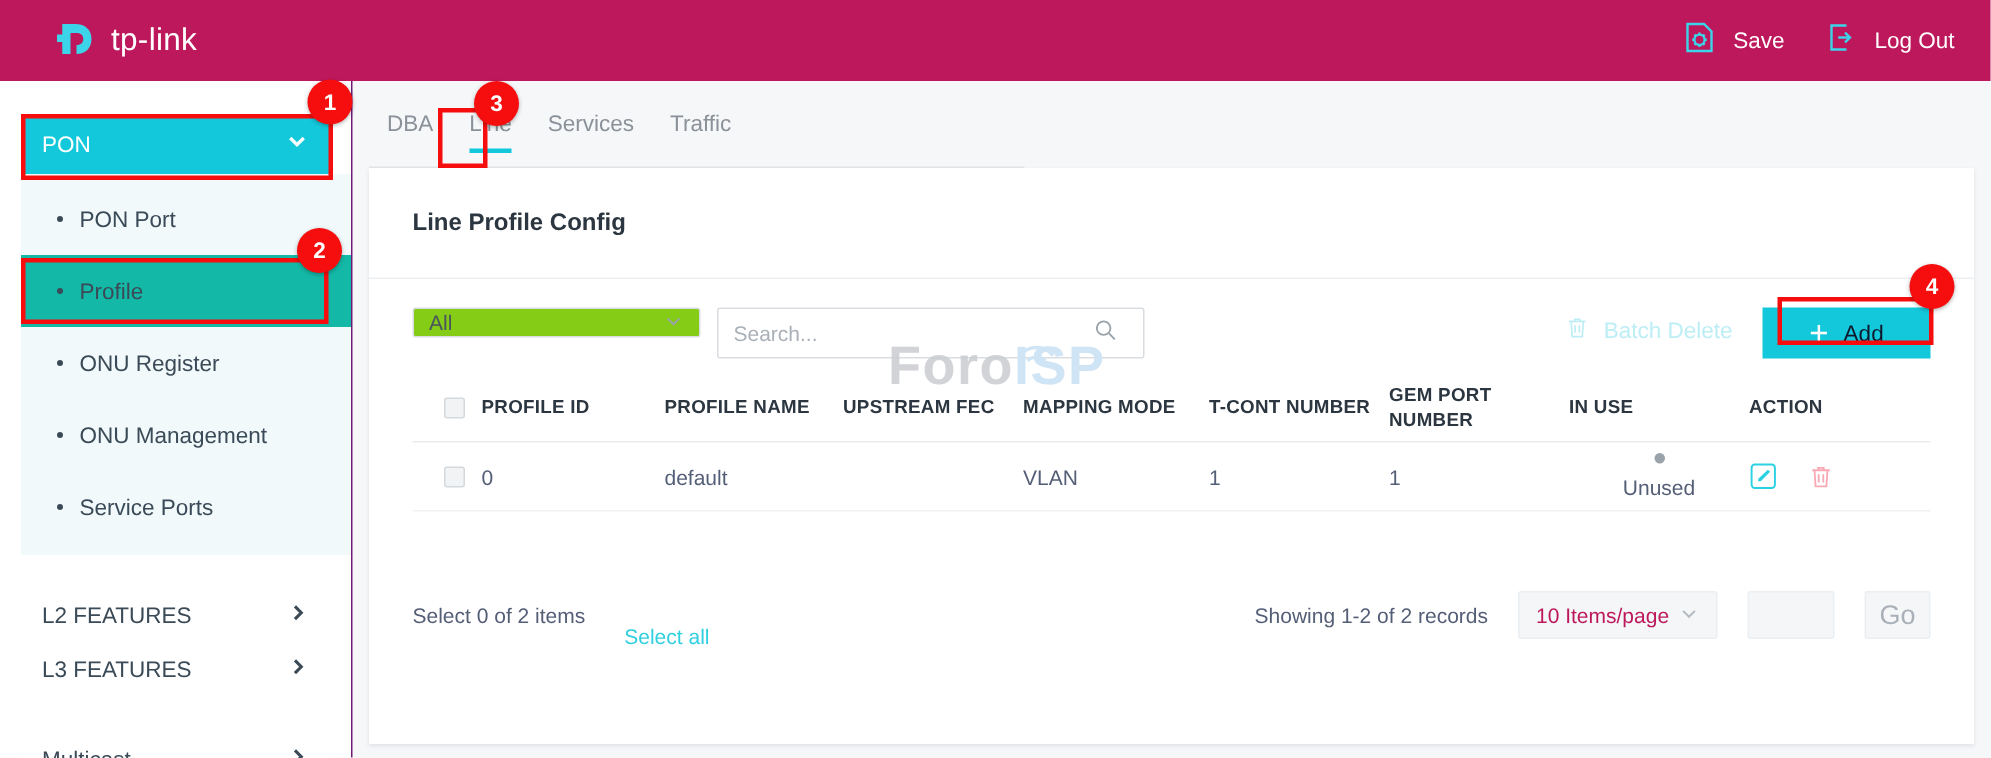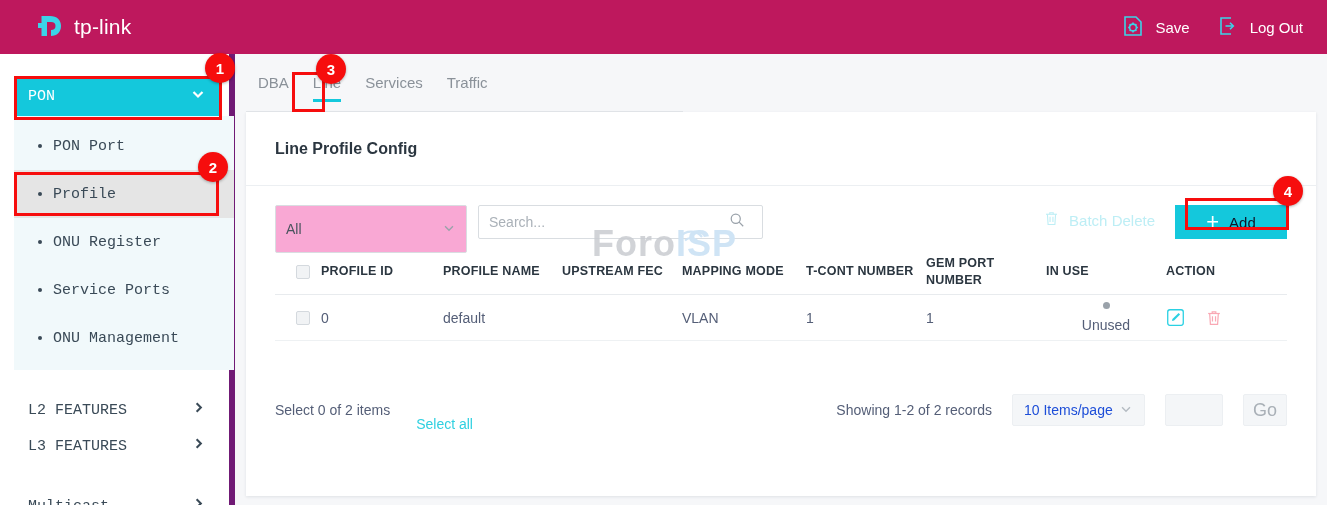--- a/index.html
+++ b/index.html
@@ -25,42 +25,41 @@
     display: flex; align-items: center; gap: 26px;
   }
   .top-action { display: flex; align-items: center; gap: 10px; cursor: pointer; }
   .top-action span { color: #ffffff; font-size: 15px; }
 
   
   .sidebar {
     position: absolute; top: 54px; left: 0;
     width: 235px; height: 451px;
     background: #ffffff;
-    border-right: 6px solid #701a75;
-    font-family: Liberation Mono, monospace;
+    border-right: 1px solid #701a75;
   }
   .menu-top {
     position: absolute; top: 22px; left: 14px;
     width: 206px; height: 40px;
     background: #14c8dc;
     display: flex; align-items: center;
     padding: 0 14px;
     cursor: pointer;
   }
   .menu-top .label { color: #ffffff; font-size: 15px; }
   .menu-top .chev { margin-left: auto; }
   .submenu { position: absolute; top: 62px; left: 14px; width: 220px;
              background: #f1f9fb; padding-top: 6px; padding-bottom: 8px; }
   .sub-item {
     height: 48px; display: flex; align-items: center;
     padding-left: 24px; font-size: 15px; color: #3a4a57; cursor: pointer;
   }
   .sub-item .dot { width: 4px; height: 4px; border-radius: 50%;
                    background: #3a4a57; margin-right: 11px; flex: none; }
-  .sub-item.active { background: #e5e5e5; }
+  .sub-item.active { background: #14b8a6; }
   .group-item {
     position: absolute; left: 14px; width: 206px; height: 48px;
     display: flex; align-items: center; padding: 0 14px;
     font-size: 15px; color: #3a4a57; background: #ffffff; cursor: pointer;
   }
   .group-item .chev-r { margin-left: auto; }
 
   
   .main { position: absolute; top: 54px; left: 235px; width: 1092px; height: 451px; }
   .tabs {
@@ -81,22 +80,22 @@
     background: #ffffff;
     box-shadow: 0 1px 3px rgba(20,40,60,.10);
   }
   .card-title { position: absolute; top: 28px; left: 29px; font-size: 16px;
                 font-weight: bold; color: #2b3640; }
   .card-sep { position: absolute; top: 73px; left: 0; width: 1070px; height: 1px;
               background: #eceff2; }
 
   .toolbar { position: absolute; top: 93px; left: 29px; width: 1012px; height: 34px; }
   .filter-select {
-    position: absolute; left: 0; top: 0; width: 192px; height: 48px;
-    border: 1px solid #d9dde1; background: #f9a8d4; border-radius: 2px;
+    position: absolute; left: 0; top: 0; width: 192px; height: 20px;
+    border: 1px solid #d9dde1; background: #84cc16; border-radius: 2px;
     display: flex; align-items: center; padding: 0 10px;
     font-size: 14px; color: #4a545e; cursor: pointer;
   }
   .filter-select .chev { margin-left: auto; }
   .search-box {
     position: absolute; left: 203px; top: 0; width: 285px; height: 34px;
     border: 1px solid #d9dde1; background: #fff; border-radius: 2px;
     display: flex; align-items: center; padding: 0 10px;
   }
   .search-box input {
@@ -149,21 +148,21 @@
   .icon-btn { cursor: pointer; display: flex; }
 
   
   .footer { position: absolute; top: 281px; left: 29px; width: 1012px; height: 34px;
             display: flex; align-items: center; font-size: 14px; color: #545e77; }
   .sel-all { color: #2fd0e0; margin-left: 26px; cursor: pointer; margin-top: 28px; }
   .foot-right { margin-left: auto; display: flex; align-items: center; gap: 20px; }
   .page-select {
     width: 133px; height: 32px; background: #f4f6f8; border: 1px solid #eceff2;
     display: flex; align-items: center; padding: 0 11px; border-radius: 2px;
-    font-size: 14px; color: #1d4ed8; cursor: pointer;
+    font-size: 14px; color: #be185d; cursor: pointer;
   }
   .page-select .chev { margin-left: auto; }
   .page-input { width: 58px; height: 32px; background: #f4f6f8;
                 border: 1px solid #eceff2; border-radius: 2px; }
   .go-btn { width: 44px; height: 32px; background: #f4f6f8; border: 1px solid #eceff2;
             border-radius: 2px; display: flex; align-items: center;
             justify-content: center; font-size: 18px; color: #a9b0b7; cursor: pointer; }
 
   
   .watermark {
@@ -244,25 +243,25 @@
     <div class="sub-item active">
       <span class="dot"></span>
       <span>Profile</span>
     </div>
     <div class="sub-item">
       <span class="dot"></span>
       <span>ONU Register</span>
     </div>
     <div class="sub-item">
       <span class="dot"></span>
-      <span>Service Ports</span>
+      <span>ONU Management</span>
     </div>
     <div class="sub-item">
       <span class="dot"></span>
-      <span>ONU Management</span>
+      <span>Service Ports</span>
     </div>
   </div>
 
   <div class="group-item" style="top:332px">
     <span>L2 FEATURES</span>
     <span class="chev-r">
       <svg width="15" height="15" viewBox="0 0 16 16" fill="none" stroke="#3a4a57" stroke-width="2.2">
         <path d="M6 3.5 L10.5 8 L6 12.5"></path>
       </svg>
     </span>

